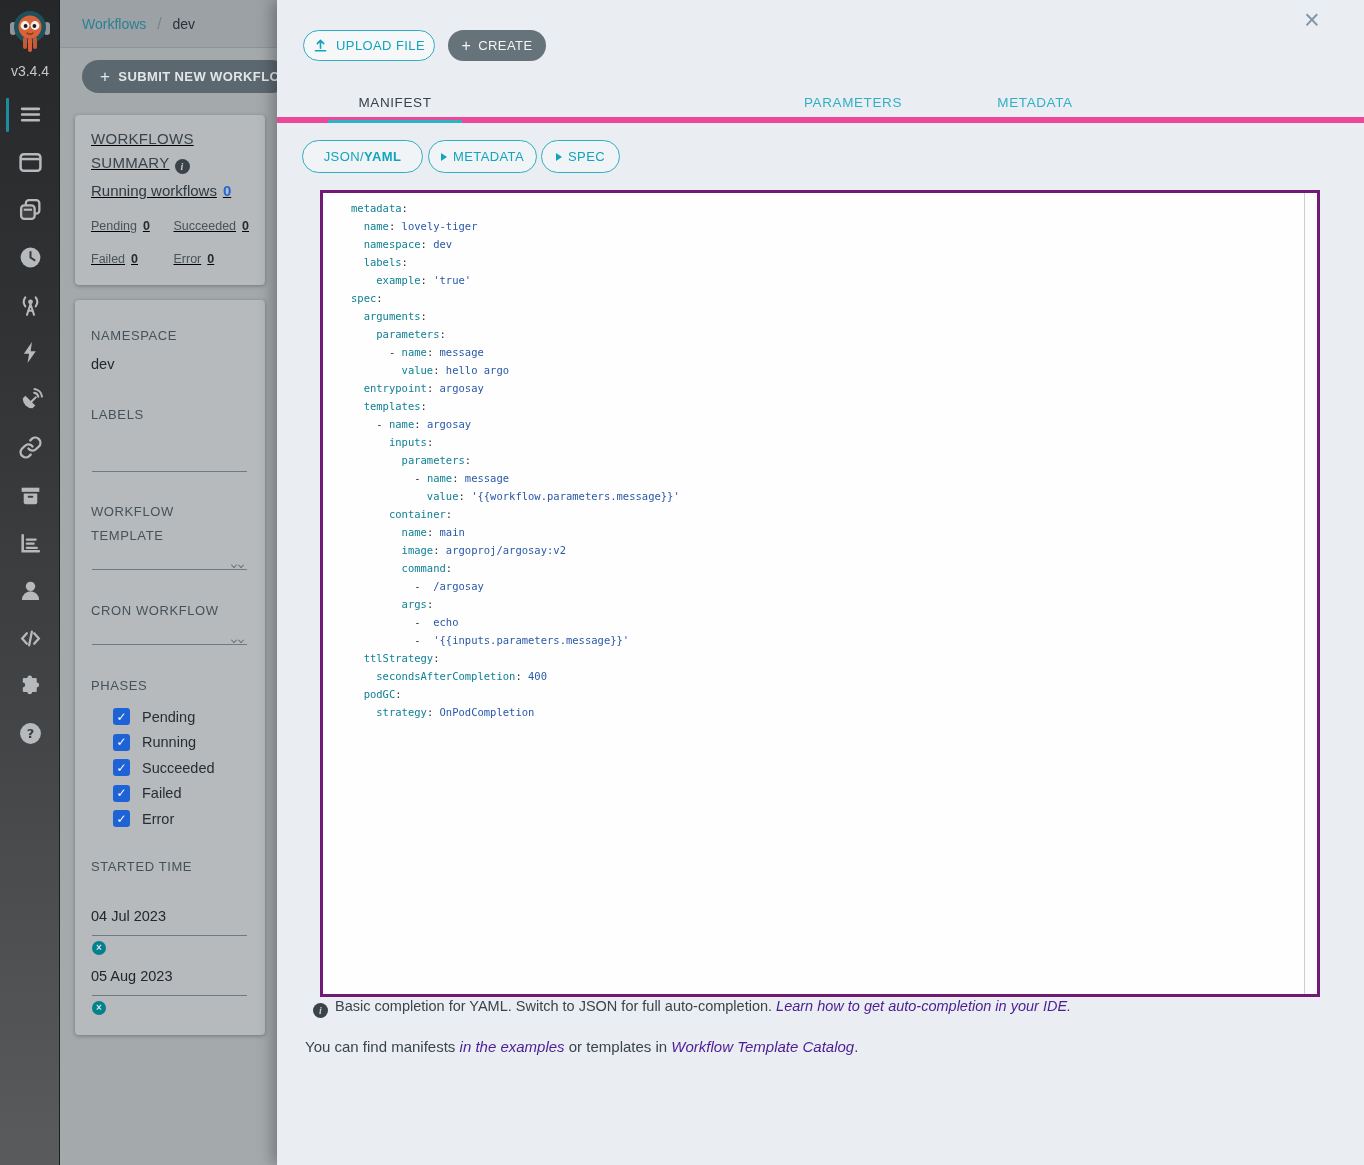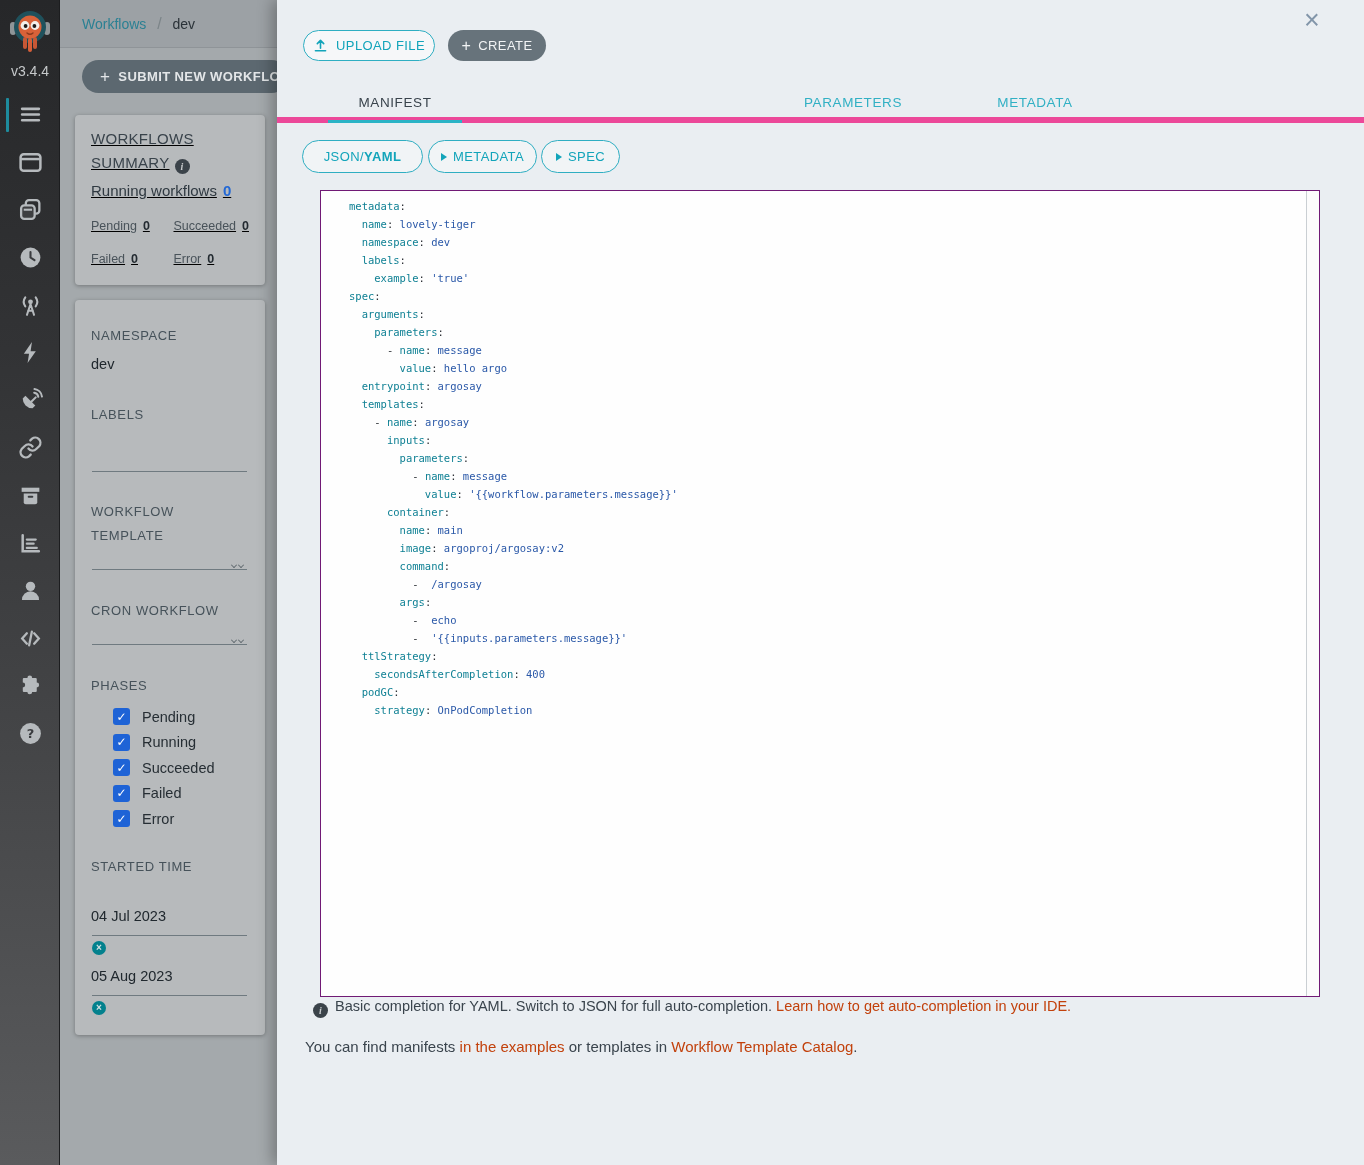--- a/index.html
+++ b/index.html
@@ -73,32 +73,32 @@
   .tab { position:absolute; top:0; width:134px; height:35px; text-align:center; font-size:13.5px; letter-spacing:.6px;
          line-height:30px; color:#31B0C4; }
   .tab.active { color:#39434C; border-bottom:3px solid #2BB3C6; }
 
   .toggle-row { position:absolute; top:140px; left:0; height:33px; }
   .tpill { position:absolute; top:0; height:33px; border:1px solid #2FAEC2; border-radius:17px; color:#12A4BA;
            font-size:13px; letter-spacing:.4px; display:flex; align-items:center; justify-content:center; background:rgba(255,255,255,.35); }
   .tri { width:0; height:0; border-left:6px solid #12A4BA; border-top:4.5px solid transparent; border-bottom:4.5px solid transparent; margin-right:6px; }
 
   .editor { position:absolute; left:43px; top:190px; width:1000px; height:807px; background:#FEFEFE;
-            border:1px solid #701a75; }
+            border:3px solid #701a75; }
   .editor-gutter { position:absolute; right:0; top:0; width:13px; height:100%; background:#FCFCFC; border-left:1px solid #CACFD3; }
   .code { position:absolute; left:28px; top:6px; font-family:"DejaVu Sans Mono", monospace; font-size:10.5px; }
   .code-line { height:18px; line-height:18px; white-space:pre; }
   .ck { color:#0F8094; }
   .cv { color:#2A58A8; }
   .cp { color:#2F3338; }
 
   .info-line { position:absolute; left:36px; top:998px; font-size:14.5px; color:#3A444D; white-space:pre-wrap; }
   .info-line .info-dot { margin-left:0; margin-right:7px; vertical-align:-3px; }
   .find-line { position:absolute; left:28px; top:1038px; font-size:15px; color:#3A444D; white-space:pre-wrap; }
-  .teal-link { color:#c2410c; }
+  .teal-link { color:#4c1d95;font-style:italic; }
 </style>
 </head>
 <body>
 
 <div class="nav" data-interactable="false">
   <div class="logo-wrap" data-interactable="true">
     <svg width="44" height="48" viewBox="0 0 44 48" data-interactable="false">
       <rect x="2" y="15" width="6" height="13" rx="3" fill="#8F9598"></rect>
       <rect x="36" y="15" width="6" height="13" rx="3" fill="#8F9598"></rect>
       <circle cx="22" cy="20" r="16" fill="#1F515C"></circle>

